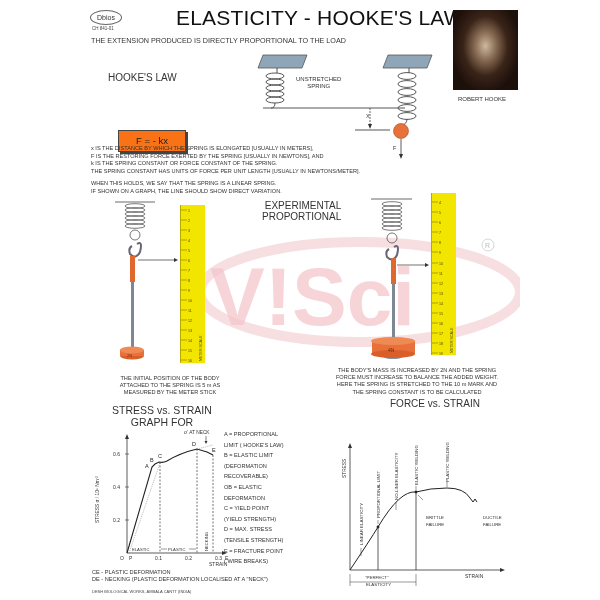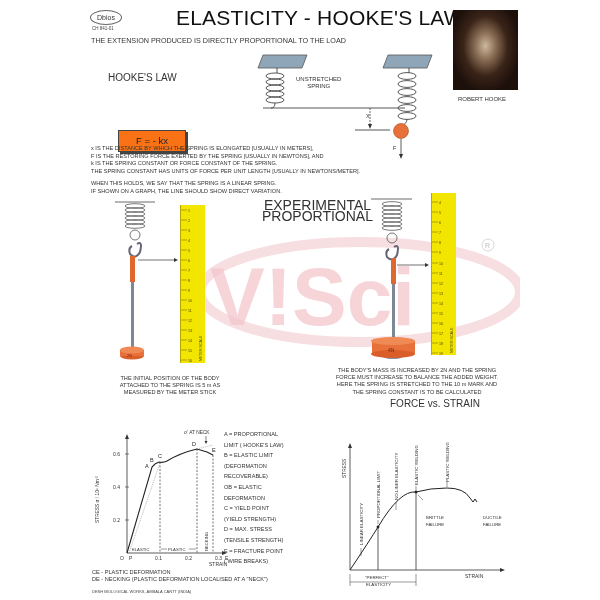--- a/index.html
+++ b/index.html
@@ -10,21 +10,21 @@
   .logo{left:90px;top:10px;width:30px;height:13px;border:1px solid #666;border-radius:50%;font-size:7px;text-align:center;line-height:13px;color:#333;}
   .code{left:92px;top:26px;font-size:4.5px;color:#444;}
   .intro{left:91px;top:36px;font-size:7.2px;line-height:10px;}
   .hl-label{left:108px;top:72px;font-size:10px;}
   .formula{left:118px;top:82px;width:66px;height:20px;border:1px solid #444;box-shadow:2px 2px 0 #444;font-size:9.5px;text-align:center;line-height:20px;background:#f97316;margin-top:48px;}
   .defs{left:91px;top:145px;font-size:5.6px;line-height:7.6px;}
   .defs2{left:91px;top:180px;font-size:5.6px;line-height:7.6px;}
   .portrait{left:453px;top:10px;width:65px;height:80px;background:radial-gradient(ellipse at 50% 45%,#cdb8a0 0%,#8a6e55 22%,#3a2418 48%,#1d100b 75%);}
   .portrait-cap{left:458px;top:96px;font-size:6px;}
   .uns{left:296px;top:76px;font-size:6px;text-align:center;line-height:7px;}
-  .exp{left:262px;top:200px;font-size:14px;text-align:center;line-height:11px;}
+  .exp{left:262px;top:200px;font-size:10px;text-align:right;line-height:11px;}
   .cap1{left:105px;top:375px;font-size:5.6px;text-align:center;line-height:7.2px;width:130px;}
   .cap2{left:322px;top:367px;font-size:5.6px;text-align:center;line-height:7.2px;width:190px;}
   .g1-title{left:97px;top:404px;font-size:10.5px;text-align:center;line-height:12px;width:130px;}
   .g2-title{left:390px;top:398px;font-size:10px;}
   .legend{left:224px;top:431px;font-size:5.6px;line-height:6.6px;}
   .legend div{margin-bottom:4px;}
   .ce{left:92px;top:569px;font-size:5.6px;line-height:6.8px;}
   .footer{left:92px;top:589px;font-size:4px;color:#444;}
   .ruler{background:#f2e600;border-left:1px solid #b8a800;}
   .watermark{left:190px;top:230px;width:330px;height:130px;pointer-events:none;}
@@ -238,20 +238,21 @@
   </svg>
 </div>
 <div class="abs cap2 t">
   <div>THE BODY'S MASS IS INCREASED BY 2N AND THE SPRING</div>
   <div>FORCE MUST INCREASE TO BALANCE THE ADDED WEIGHT.</div>
   <div>HERE THE SPRING IS STRETCHED TO THE 10 m MARK AND</div>
   <div>THE SPRING CONSTANT IS TO BE CALCULATED</div>
 </div>
 
 <div class="abs g1-title t">
+  <div>STRESS vs. STRAIN GRAPH FOR</div>
 </div>
 <svg class="abs" style="left:85px;top:425px" width="145" height="145">
 
   <line x1="42" y1="128" x2="42" y2="12" stroke="#333" stroke-width="0.8"></line>
   <polygon points="40,14 42,9 44,14" fill="#333"></polygon>
   <line x1="42" y1="128" x2="140" y2="128" stroke="#333" stroke-width="0.8"></line>
   <polygon points="137,126 142,128 137,130" fill="#333"></polygon>
   <g font-size="5" fill="#333">
     <line x1="40" y1="29" x2="44" y2="29" stroke="#333" stroke-width="0.6"></line>
       <text x="28" y="31">0.6</text>

